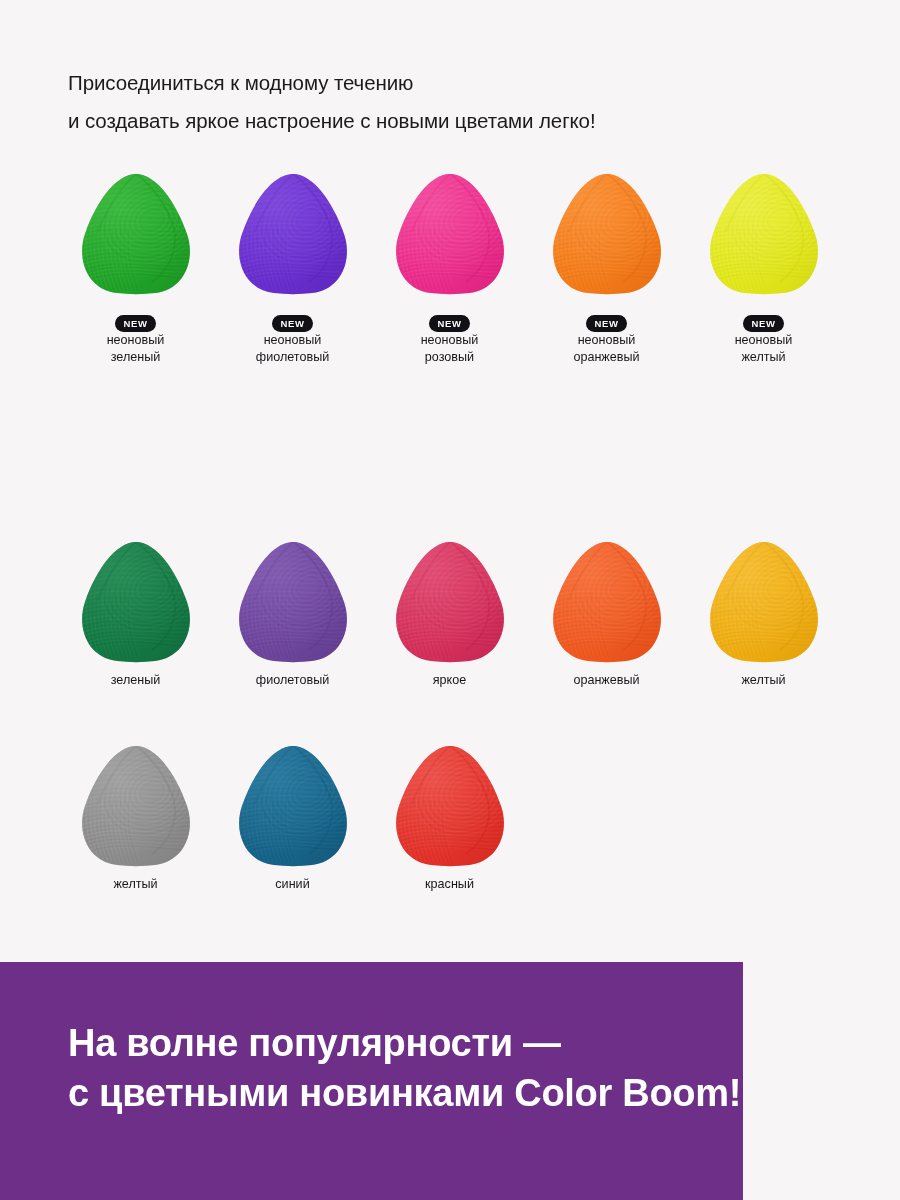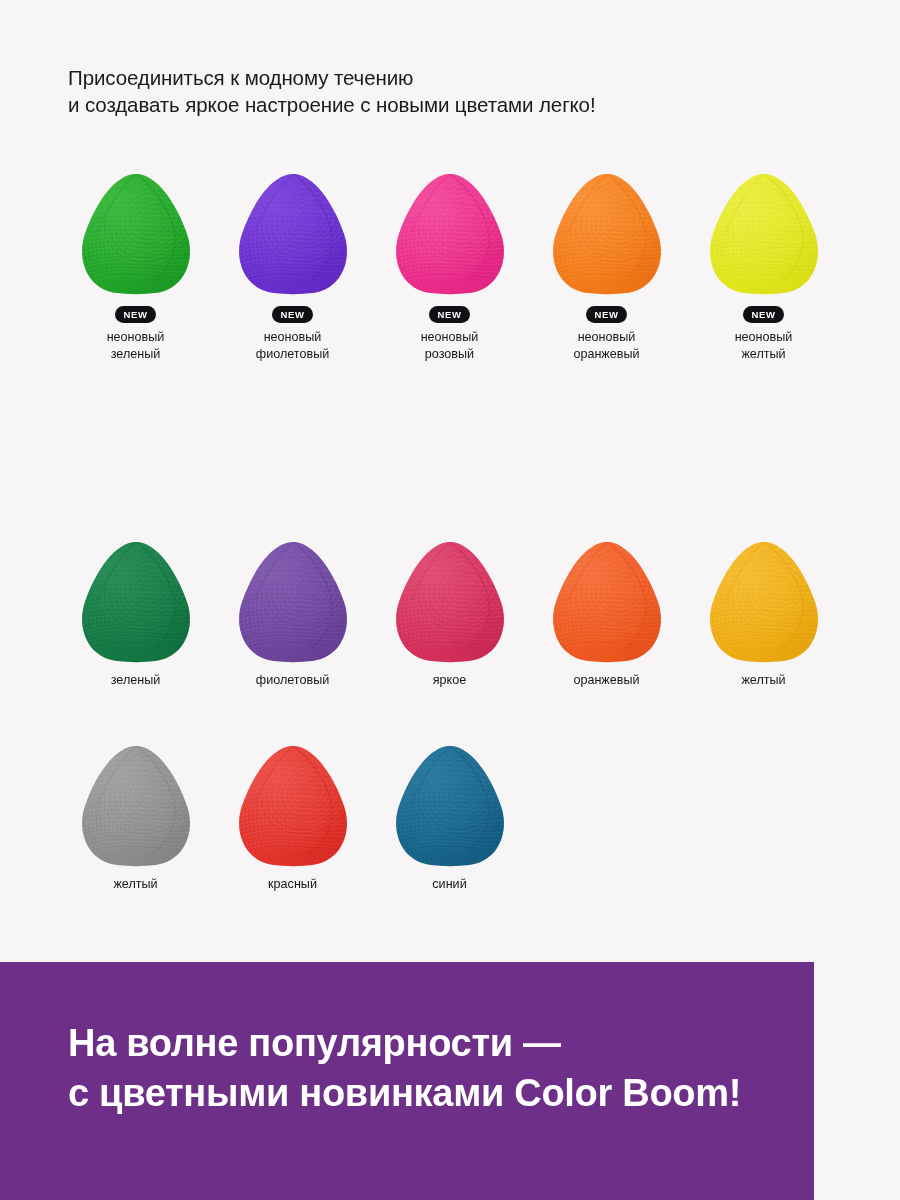--- a/index.html
+++ b/index.html
@@ -11,21 +11,21 @@
     position:relative;
   }
   .page{position:relative;width:900px;height:1200px;background:#f7f5f6;}
 
   
   .heading{
     position:absolute;
     left:68px;
     color:#1b1b1b;
     font-size:20.5px;
-    line-height:27px;
+    line-height:38px;
     font-weight:400;
     letter-spacing:-0.1px;
     white-space:pre-line;
   }
   #heading-1{top:64px;}
   #heading-2{top:434px;}
 
   
   .row{position:absolute;left:0;width:900px;display:flex;}
   .cell{
@@ -40,46 +40,45 @@
 
   
   .swatch{
     position:relative;
     width:128px;height:128px;
     display:block;
   }
   .swatch svg{display:block;width:128px;height:128px;}
 
   .badge{
-    margin-top:10px;
+    margin-top:19px;
     background:#111014;
     color:#ffffff;
     font-size:9.5px;
     font-weight:700;
     letter-spacing:0.6px;
     border-radius:9px;
     padding:3px 9px 3px 9px;
     line-height:11px;
   }
   .label{
-    margin-top:6px;
     text-align:center;
     color:#17171a;
     font-size:12.6px;
     line-height:17px;
     font-weight:400;
     white-space:pre-line;
   }
   .cell.small-gap .label{margin-top:8px;}
 
   
   .banner{
     position:absolute;
     left:0;top:962px;
-    width:814px;height:238px;
+    width:743px;height:238px;
     background:#6d2f87;
     overflow:hidden;
   }
   .banner-text{
     position:absolute;
     left:68px;top:56px;
     color:#ffffff;
     font-size:38px;
     line-height:50px;
     font-weight:700;
@@ -1440,20 +1439,141 @@
     <path d="M66 4 C 50 18, 34 40, 26 64" fill="none" stroke="#6d6d6d" stroke-width="1.4" opacity="0.18"></path>
   </g>
 </svg>
         </div>
         <div class="label">желтый</div>
       </div>
       <div class="cell small-gap">
         <div class="swatch">
 <svg viewBox="0 0 128 128" xmlns="http://www.w3.org/2000/svg">
   <defs>
+    <clipPath id="clip_hs11">
+      <path d="M64 6
+               C 44 6, 24 34, 13 66
+               C 4 92, 16 122, 45 125
+               C 58 126.5, 70 126.5, 83 125
+               C 112 122, 124 92, 115 66
+               C 104 34, 84 6, 64 6 Z"></path>
+    </clipPath>
+    <linearGradient id="grad_hs11" x1="0" y1="0" x2="1" y2="1">
+      <stop offset="0%" stop-color="#4190b5" stop-opacity="0.55"></stop>
+      <stop offset="42%" stop-color="#18658b" stop-opacity="0"></stop>
+      <stop offset="100%" stop-color="#0c4765" stop-opacity="0.5"></stop>
+    </linearGradient>
+    <radialGradient id="glow_hs11" cx="38%" cy="30%" r="62%">
+      <stop offset="0%" stop-color="#4190b5" stop-opacity="0.5"></stop>
+      <stop offset="100%" stop-color="#4190b5" stop-opacity="0"></stop>
+    </radialGradient>
+  </defs>
+  <g clip-path="url(#clip_hs11)">
+    <rect x="0" y="0" width="128" height="128" fill="#18658b"></rect>
+    <path d="M8 26.0 C 40 6.0, 90 20.0, 121 20.0" fill="none" stroke="#0c4765" stroke-width="1.1" opacity="0.10"></path>
+              <path d="M8 28.0 C 40 8.6, 90 22.6, 121 22.0" fill="none" stroke="#4190b5" stroke-width="1.1" opacity="0.15"></path>
+              <path d="M8 30.1 C 40 11.2, 90 25.2, 121 24.1" fill="none" stroke="#0c4765" stroke-width="1.1" opacity="0.20"></path>
+              <path d="M8 32.1 C 40 13.8, 90 27.8, 121 26.1" fill="none" stroke="#4190b5" stroke-width="1.1" opacity="0.10"></path>
+              <path d="M8 34.2 C 40 16.4, 90 30.4, 121 28.2" fill="none" stroke="#0c4765" stroke-width="1.1" opacity="0.15"></path>
+              <path d="M8 36.2 C 40 18.9, 90 32.9, 121 30.2" fill="none" stroke="#4190b5" stroke-width="1.1" opacity="0.20"></path>
+              <path d="M8 38.3 C 40 21.5, 90 35.5, 121 32.3" fill="none" stroke="#0c4765" stroke-width="1.1" opacity="0.10"></path>
+              <path d="M8 40.3 C 40 24.0, 90 38.0, 121 34.3" fill="none" stroke="#4190b5" stroke-width="1.1" opacity="0.15"></path>
+              <path d="M8 42.4 C 40 26.5, 90 40.5, 121 36.4" fill="none" stroke="#0c4765" stroke-width="1.1" opacity="0.20"></path>
+              <path d="M8 44.4 C 40 29.0, 90 43.0, 121 38.4" fill="none" stroke="#4190b5" stroke-width="1.1" opacity="0.10"></path>
+              <path d="M8 46.4 C 40 31.5, 90 45.5, 121 40.4" fill="none" stroke="#0c4765" stroke-width="1.1" opacity="0.15"></path>
+              <path d="M8 48.5 C 40 34.0, 90 48.0, 121 42.5" fill="none" stroke="#4190b5" stroke-width="1.1" opacity="0.20"></path>
+              <path d="M8 50.5 C 40 36.4, 90 50.4, 121 44.5" fill="none" stroke="#0c4765" stroke-width="1.1" opacity="0.10"></path>
+              <path d="M8 52.6 C 40 38.8, 90 52.8, 121 46.6" fill="none" stroke="#4190b5" stroke-width="1.1" opacity="0.15"></path>
+              <path d="M8 54.6 C 40 41.2, 90 55.2, 121 48.6" fill="none" stroke="#0c4765" stroke-width="1.1" opacity="0.20"></path>
+              <path d="M8 56.7 C 40 43.5, 90 57.5, 121 50.7" fill="none" stroke="#4190b5" stroke-width="1.1" opacity="0.10"></path>
+              <path d="M8 58.7 C 40 45.8, 90 59.8, 121 52.7" fill="none" stroke="#0c4765" stroke-width="1.1" opacity="0.15"></path>
+              <path d="M8 60.8 C 40 48.1, 90 62.1, 121 54.8" fill="none" stroke="#4190b5" stroke-width="1.1" opacity="0.20"></path>
+              <path d="M8 62.8 C 40 50.4, 90 64.4, 121 56.8" fill="none" stroke="#0c4765" stroke-width="1.1" opacity="0.10"></path>
+              <path d="M8 64.8 C 40 52.6, 90 66.6, 121 58.8" fill="none" stroke="#4190b5" stroke-width="1.1" opacity="0.15"></path>
+              <path d="M8 66.9 C 40 54.7, 90 68.7, 121 60.9" fill="none" stroke="#0c4765" stroke-width="1.1" opacity="0.20"></path>
+              <path d="M8 68.9 C 40 56.9, 90 70.9, 121 62.9" fill="none" stroke="#4190b5" stroke-width="1.1" opacity="0.10"></path>
+              <path d="M8 71.0 C 40 59.0, 90 73.0, 121 65.0" fill="none" stroke="#0c4765" stroke-width="1.1" opacity="0.15"></path>
+              <path d="M8 73.0 C 40 61.0, 90 75.0, 121 67.0" fill="none" stroke="#4190b5" stroke-width="1.1" opacity="0.20"></path>
+              <path d="M8 75.1 C 40 63.0, 90 77.0, 121 69.1" fill="none" stroke="#0c4765" stroke-width="1.1" opacity="0.10"></path>
+              <path d="M8 77.1 C 40 65.0, 90 79.0, 121 71.1" fill="none" stroke="#4190b5" stroke-width="1.1" opacity="0.15"></path>
+              <path d="M8 79.2 C 40 67.0, 90 81.0, 121 73.2" fill="none" stroke="#0c4765" stroke-width="1.1" opacity="0.20"></path>
+              <path d="M8 81.2 C 40 68.9, 90 82.9, 121 75.2" fill="none" stroke="#4190b5" stroke-width="1.1" opacity="0.10"></path>
+              <path d="M8 83.2 C 40 70.7, 90 84.7, 121 77.2" fill="none" stroke="#0c4765" stroke-width="1.1" opacity="0.15"></path>
+              <path d="M8 85.3 C 40 72.6, 90 86.6, 121 79.3" fill="none" stroke="#4190b5" stroke-width="1.1" opacity="0.20"></path>
+              <path d="M8 87.3 C 40 74.4, 90 88.4, 121 81.3" fill="none" stroke="#0c4765" stroke-width="1.1" opacity="0.10"></path>
+              <path d="M8 89.4 C 40 76.1, 90 90.1, 121 83.4" fill="none" stroke="#4190b5" stroke-width="1.1" opacity="0.15"></path>
+              <path d="M8 91.4 C 40 77.9, 90 91.9, 121 85.4" fill="none" stroke="#0c4765" stroke-width="1.1" opacity="0.20"></path>
+              <path d="M8 93.5 C 40 79.6, 90 93.6, 121 87.5" fill="none" stroke="#4190b5" stroke-width="1.1" opacity="0.10"></path>
+              <path d="M8 95.5 C 40 81.2, 90 95.2, 121 89.5" fill="none" stroke="#0c4765" stroke-width="1.1" opacity="0.15"></path>
+              <path d="M8 97.6 C 40 82.9, 90 96.9, 121 91.6" fill="none" stroke="#4190b5" stroke-width="1.1" opacity="0.20"></path>
+              <path d="M8 99.6 C 40 84.5, 90 98.5, 121 93.6" fill="none" stroke="#0c4765" stroke-width="1.1" opacity="0.10"></path>
+              <path d="M8 101.6 C 40 86.1, 90 100.1, 121 95.6" fill="none" stroke="#4190b5" stroke-width="1.1" opacity="0.15"></path>
+              <path d="M8 103.7 C 40 87.7, 90 101.7, 121 97.7" fill="none" stroke="#0c4765" stroke-width="1.1" opacity="0.20"></path>
+              <path d="M8 105.7 C 40 89.2, 90 103.2, 121 99.7" fill="none" stroke="#4190b5" stroke-width="1.1" opacity="0.10"></path>
+              <path d="M8 107.8 C 40 90.8, 90 104.8, 121 101.8" fill="none" stroke="#0c4765" stroke-width="1.1" opacity="0.15"></path>
+              <path d="M8 109.8 C 40 92.3, 90 106.3, 121 103.8" fill="none" stroke="#4190b5" stroke-width="1.1" opacity="0.20"></path>
+              <path d="M8 111.9 C 40 93.8, 90 107.8, 121 105.9" fill="none" stroke="#0c4765" stroke-width="1.1" opacity="0.10"></path>
+              <path d="M8 113.9 C 40 95.3, 90 109.3, 121 107.9" fill="none" stroke="#4190b5" stroke-width="1.1" opacity="0.15"></path>
+              <path d="M8 116.0 C 40 96.8, 90 110.8, 121 110.0" fill="none" stroke="#0c4765" stroke-width="1.1" opacity="0.20"></path>
+              <path d="M8 118.0 C 40 98.3, 90 112.3, 121 112.0" fill="none" stroke="#4190b5" stroke-width="1.1" opacity="0.10"></path>
+    <path d="M9.0 58 C 6.0 84, 11.0 104, 18.0 122" fill="none" stroke="#0c4765" stroke-width="1.0" opacity="0.13"></path>
+              <path d="M11.0 58 C 8.0 84, 13.0 104, 20.0 122" fill="none" stroke="#4190b5" stroke-width="1.0" opacity="0.13"></path>
+              <path d="M13.0 58 C 10.0 84, 15.0 104, 22.0 122" fill="none" stroke="#0c4765" stroke-width="1.0" opacity="0.13"></path>
+              <path d="M15.0 58 C 12.0 84, 17.0 104, 24.0 122" fill="none" stroke="#4190b5" stroke-width="1.0" opacity="0.13"></path>
+              <path d="M17.0 58 C 14.0 84, 19.0 104, 26.0 122" fill="none" stroke="#0c4765" stroke-width="1.0" opacity="0.13"></path>
+              <path d="M19.0 58 C 16.0 84, 21.0 104, 28.0 122" fill="none" stroke="#4190b5" stroke-width="1.0" opacity="0.13"></path>
+              <path d="M21.0 58 C 18.0 84, 23.0 104, 30.0 122" fill="none" stroke="#0c4765" stroke-width="1.0" opacity="0.13"></path>
+              <path d="M23.0 58 C 20.0 84, 25.0 104, 32.0 122" fill="none" stroke="#4190b5" stroke-width="1.0" opacity="0.13"></path>
+              <path d="M25.0 58 C 22.0 84, 27.0 104, 34.0 122" fill="none" stroke="#0c4765" stroke-width="1.0" opacity="0.13"></path>
+              <path d="M27.0 58 C 24.0 84, 29.0 104, 36.0 122" fill="none" stroke="#4190b5" stroke-width="1.0" opacity="0.13"></path>
+              <path d="M29.0 58 C 26.0 84, 31.0 104, 38.0 122" fill="none" stroke="#0c4765" stroke-width="1.0" opacity="0.13"></path>
+              <path d="M31.0 58 C 28.0 84, 33.0 104, 40.0 122" fill="none" stroke="#4190b5" stroke-width="1.0" opacity="0.13"></path>
+              <path d="M33.0 58 C 30.0 84, 35.0 104, 42.0 122" fill="none" stroke="#0c4765" stroke-width="1.0" opacity="0.13"></path>
+              <path d="M35.0 58 C 32.0 84, 37.0 104, 44.0 122" fill="none" stroke="#4190b5" stroke-width="1.0" opacity="0.13"></path>
+              <path d="M37.0 58 C 34.0 84, 39.0 104, 46.0 122" fill="none" stroke="#0c4765" stroke-width="1.0" opacity="0.13"></path>
+              <path d="M39.0 58 C 36.0 84, 41.0 104, 48.0 122" fill="none" stroke="#4190b5" stroke-width="1.0" opacity="0.13"></path>
+              <path d="M41.0 58 C 38.0 84, 43.0 104, 50.0 122" fill="none" stroke="#0c4765" stroke-width="1.0" opacity="0.13"></path>
+              <path d="M43.0 58 C 40.0 84, 45.0 104, 52.0 122" fill="none" stroke="#4190b5" stroke-width="1.0" opacity="0.13"></path>
+              <path d="M45.0 58 C 42.0 84, 47.0 104, 54.0 122" fill="none" stroke="#0c4765" stroke-width="1.0" opacity="0.13"></path>
+              <path d="M47.0 58 C 44.0 84, 49.0 104, 56.0 122" fill="none" stroke="#4190b5" stroke-width="1.0" opacity="0.13"></path>
+              <path d="M49.0 58 C 46.0 84, 51.0 104, 58.0 122" fill="none" stroke="#0c4765" stroke-width="1.0" opacity="0.13"></path>
+              <path d="M51.0 58 C 48.0 84, 53.0 104, 60.0 122" fill="none" stroke="#4190b5" stroke-width="1.0" opacity="0.13"></path>
+              <path d="M53.0 58 C 50.0 84, 55.0 104, 62.0 122" fill="none" stroke="#0c4765" stroke-width="1.0" opacity="0.13"></path>
+              <path d="M55.0 58 C 52.0 84, 57.0 104, 64.0 122" fill="none" stroke="#4190b5" stroke-width="1.0" opacity="0.13"></path>
+              <path d="M57.0 58 C 54.0 84, 59.0 104, 66.0 122" fill="none" stroke="#0c4765" stroke-width="1.0" opacity="0.13"></path>
+              <path d="M59.0 58 C 56.0 84, 61.0 104, 68.0 122" fill="none" stroke="#4190b5" stroke-width="1.0" opacity="0.13"></path>
+    <ellipse cx="80" cy="52" rx="12.5" ry="10.0" transform="rotate(-28 80 52)" fill="none" stroke="#0c4765" stroke-width="1.1" opacity="0.16"></ellipse>
+              <ellipse cx="80" cy="52" rx="15.1" ry="12.1" transform="rotate(-28 80 52)" fill="none" stroke="#4190b5" stroke-width="1.1" opacity="0.16"></ellipse>
+              <ellipse cx="80" cy="52" rx="17.8" ry="14.2" transform="rotate(-28 80 52)" fill="none" stroke="#0c4765" stroke-width="1.1" opacity="0.16"></ellipse>
+              <ellipse cx="80" cy="52" rx="20.4" ry="16.3" transform="rotate(-28 80 52)" fill="none" stroke="#4190b5" stroke-width="1.1" opacity="0.16"></ellipse>
+              <ellipse cx="80" cy="52" rx="23.0" ry="18.4" transform="rotate(-28 80 52)" fill="none" stroke="#0c4765" stroke-width="1.1" opacity="0.16"></ellipse>
+              <ellipse cx="80" cy="52" rx="25.6" ry="20.5" transform="rotate(-28 80 52)" fill="none" stroke="#4190b5" stroke-width="1.1" opacity="0.16"></ellipse>
+              <ellipse cx="80" cy="52" rx="28.3" ry="22.6" transform="rotate(-28 80 52)" fill="none" stroke="#0c4765" stroke-width="1.1" opacity="0.16"></ellipse>
+              <ellipse cx="80" cy="52" rx="30.9" ry="24.7" transform="rotate(-28 80 52)" fill="none" stroke="#4190b5" stroke-width="1.1" opacity="0.16"></ellipse>
+              <ellipse cx="80" cy="52" rx="33.5" ry="26.8" transform="rotate(-28 80 52)" fill="none" stroke="#0c4765" stroke-width="1.1" opacity="0.16"></ellipse>
+              <ellipse cx="80" cy="52" rx="36.1" ry="28.9" transform="rotate(-28 80 52)" fill="none" stroke="#4190b5" stroke-width="1.1" opacity="0.16"></ellipse>
+              <ellipse cx="80" cy="52" rx="38.8" ry="31.0" transform="rotate(-28 80 52)" fill="none" stroke="#0c4765" stroke-width="1.1" opacity="0.16"></ellipse>
+              <ellipse cx="80" cy="52" rx="41.4" ry="33.1" transform="rotate(-28 80 52)" fill="none" stroke="#4190b5" stroke-width="1.1" opacity="0.16"></ellipse>
+              <ellipse cx="80" cy="52" rx="44.0" ry="35.2" transform="rotate(-28 80 52)" fill="none" stroke="#0c4765" stroke-width="1.1" opacity="0.16"></ellipse>
+              <ellipse cx="80" cy="52" rx="46.6" ry="37.3" transform="rotate(-28 80 52)" fill="none" stroke="#4190b5" stroke-width="1.1" opacity="0.16"></ellipse>
+              <ellipse cx="80" cy="52" rx="49.3" ry="39.4" transform="rotate(-28 80 52)" fill="none" stroke="#0c4765" stroke-width="1.1" opacity="0.16"></ellipse>
+              <ellipse cx="80" cy="52" rx="51.9" ry="41.5" transform="rotate(-28 80 52)" fill="none" stroke="#4190b5" stroke-width="1.1" opacity="0.16"></ellipse>
+    <rect x="0" y="0" width="128" height="128" fill="url(#grad_hs11)"></rect>
+    <rect x="0" y="0" width="128" height="128" fill="url(#glow_hs11)"></rect>
+    <path d="M62 4 C 78 16, 92 34, 100 54 C 108 76, 100 100, 80 114" fill="none" stroke="#0c4765" stroke-width="1.6" opacity="0.22"></path>
+    <path d="M66 4 C 50 18, 34 40, 26 64" fill="none" stroke="#0c4765" stroke-width="1.4" opacity="0.18"></path>
+  </g>
+</svg>
+        </div>
+        <div class="label">синий</div>
+      </div>
+      <div class="cell small-gap">
+        <div class="swatch">
+<svg viewBox="0 0 128 128" xmlns="http://www.w3.org/2000/svg">
+  <defs>
     <clipPath id="clip_hs12">
       <path d="M64 6
                C 44 6, 24 34, 13 66
                C 4 92, 16 122, 45 125
                C 58 126.5, 70 126.5, 83 125
                C 112 122, 124 92, 115 66
                C 104 34, 84 6, 64 6 Z"></path>
     </clipPath>
     <linearGradient id="grad_hs12" x1="0" y1="0" x2="1" y2="1">
       <stop offset="0%" stop-color="#f4706a" stop-opacity="0.55"></stop>
@@ -1557,141 +1677,20 @@
               <ellipse cx="80" cy="52" rx="51.9" ry="41.5" transform="rotate(-28 80 52)" fill="none" stroke="#f4706a" stroke-width="1.1" opacity="0.16"></ellipse>
     <rect x="0" y="0" width="128" height="128" fill="url(#grad_hs12)"></rect>
     <rect x="0" y="0" width="128" height="128" fill="url(#glow_hs12)"></rect>
     <path d="M62 4 C 78 16, 92 34, 100 54 C 108 76, 100 100, 80 114" fill="none" stroke="#bb170f" stroke-width="1.6" opacity="0.22"></path>
     <path d="M66 4 C 50 18, 34 40, 26 64" fill="none" stroke="#bb170f" stroke-width="1.4" opacity="0.18"></path>
   </g>
 </svg>
         </div>
         <div class="label">красный</div>
       </div>
-      <div class="cell small-gap">
-        <div class="swatch">
-<svg viewBox="0 0 128 128" xmlns="http://www.w3.org/2000/svg">
-  <defs>
-    <clipPath id="clip_hs11">
-      <path d="M64 6
-               C 44 6, 24 34, 13 66
-               C 4 92, 16 122, 45 125
-               C 58 126.5, 70 126.5, 83 125
-               C 112 122, 124 92, 115 66
-               C 104 34, 84 6, 64 6 Z"></path>
-    </clipPath>
-    <linearGradient id="grad_hs11" x1="0" y1="0" x2="1" y2="1">
-      <stop offset="0%" stop-color="#4190b5" stop-opacity="0.55"></stop>
-      <stop offset="42%" stop-color="#18658b" stop-opacity="0"></stop>
-      <stop offset="100%" stop-color="#0c4765" stop-opacity="0.5"></stop>
-    </linearGradient>
-    <radialGradient id="glow_hs11" cx="38%" cy="30%" r="62%">
-      <stop offset="0%" stop-color="#4190b5" stop-opacity="0.5"></stop>
-      <stop offset="100%" stop-color="#4190b5" stop-opacity="0"></stop>
-    </radialGradient>
-  </defs>
-  <g clip-path="url(#clip_hs11)">
-    <rect x="0" y="0" width="128" height="128" fill="#18658b"></rect>
-    <path d="M8 26.0 C 40 6.0, 90 20.0, 121 20.0" fill="none" stroke="#0c4765" stroke-width="1.1" opacity="0.10"></path>
-              <path d="M8 28.0 C 40 8.6, 90 22.6, 121 22.0" fill="none" stroke="#4190b5" stroke-width="1.1" opacity="0.15"></path>
-              <path d="M8 30.1 C 40 11.2, 90 25.2, 121 24.1" fill="none" stroke="#0c4765" stroke-width="1.1" opacity="0.20"></path>
-              <path d="M8 32.1 C 40 13.8, 90 27.8, 121 26.1" fill="none" stroke="#4190b5" stroke-width="1.1" opacity="0.10"></path>
-              <path d="M8 34.2 C 40 16.4, 90 30.4, 121 28.2" fill="none" stroke="#0c4765" stroke-width="1.1" opacity="0.15"></path>
-              <path d="M8 36.2 C 40 18.9, 90 32.9, 121 30.2" fill="none" stroke="#4190b5" stroke-width="1.1" opacity="0.20"></path>
-              <path d="M8 38.3 C 40 21.5, 90 35.5, 121 32.3" fill="none" stroke="#0c4765" stroke-width="1.1" opacity="0.10"></path>
-              <path d="M8 40.3 C 40 24.0, 90 38.0, 121 34.3" fill="none" stroke="#4190b5" stroke-width="1.1" opacity="0.15"></path>
-              <path d="M8 42.4 C 40 26.5, 90 40.5, 121 36.4" fill="none" stroke="#0c4765" stroke-width="1.1" opacity="0.20"></path>
-              <path d="M8 44.4 C 40 29.0, 90 43.0, 121 38.4" fill="none" stroke="#4190b5" stroke-width="1.1" opacity="0.10"></path>
-              <path d="M8 46.4 C 40 31.5, 90 45.5, 121 40.4" fill="none" stroke="#0c4765" stroke-width="1.1" opacity="0.15"></path>
-              <path d="M8 48.5 C 40 34.0, 90 48.0, 121 42.5" fill="none" stroke="#4190b5" stroke-width="1.1" opacity="0.20"></path>
-              <path d="M8 50.5 C 40 36.4, 90 50.4, 121 44.5" fill="none" stroke="#0c4765" stroke-width="1.1" opacity="0.10"></path>
-              <path d="M8 52.6 C 40 38.8, 90 52.8, 121 46.6" fill="none" stroke="#4190b5" stroke-width="1.1" opacity="0.15"></path>
-              <path d="M8 54.6 C 40 41.2, 90 55.2, 121 48.6" fill="none" stroke="#0c4765" stroke-width="1.1" opacity="0.20"></path>
-              <path d="M8 56.7 C 40 43.5, 90 57.5, 121 50.7" fill="none" stroke="#4190b5" stroke-width="1.1" opacity="0.10"></path>
-              <path d="M8 58.7 C 40 45.8, 90 59.8, 121 52.7" fill="none" stroke="#0c4765" stroke-width="1.1" opacity="0.15"></path>
-              <path d="M8 60.8 C 40 48.1, 90 62.1, 121 54.8" fill="none" stroke="#4190b5" stroke-width="1.1" opacity="0.20"></path>
-              <path d="M8 62.8 C 40 50.4, 90 64.4, 121 56.8" fill="none" stroke="#0c4765" stroke-width="1.1" opacity="0.10"></path>
-              <path d="M8 64.8 C 40 52.6, 90 66.6, 121 58.8" fill="none" stroke="#4190b5" stroke-width="1.1" opacity="0.15"></path>
-              <path d="M8 66.9 C 40 54.7, 90 68.7, 121 60.9" fill="none" stroke="#0c4765" stroke-width="1.1" opacity="0.20"></path>
-              <path d="M8 68.9 C 40 56.9, 90 70.9, 121 62.9" fill="none" stroke="#4190b5" stroke-width="1.1" opacity="0.10"></path>
-              <path d="M8 71.0 C 40 59.0, 90 73.0, 121 65.0" fill="none" stroke="#0c4765" stroke-width="1.1" opacity="0.15"></path>
-              <path d="M8 73.0 C 40 61.0, 90 75.0, 121 67.0" fill="none" stroke="#4190b5" stroke-width="1.1" opacity="0.20"></path>
-              <path d="M8 75.1 C 40 63.0, 90 77.0, 121 69.1" fill="none" stroke="#0c4765" stroke-width="1.1" opacity="0.10"></path>
-              <path d="M8 77.1 C 40 65.0, 90 79.0, 121 71.1" fill="none" stroke="#4190b5" stroke-width="1.1" opacity="0.15"></path>
-              <path d="M8 79.2 C 40 67.0, 90 81.0, 121 73.2" fill="none" stroke="#0c4765" stroke-width="1.1" opacity="0.20"></path>
-              <path d="M8 81.2 C 40 68.9, 90 82.9, 121 75.2" fill="none" stroke="#4190b5" stroke-width="1.1" opacity="0.10"></path>
-              <path d="M8 83.2 C 40 70.7, 90 84.7, 121 77.2" fill="none" stroke="#0c4765" stroke-width="1.1" opacity="0.15"></path>
-              <path d="M8 85.3 C 40 72.6, 90 86.6, 121 79.3" fill="none" stroke="#4190b5" stroke-width="1.1" opacity="0.20"></path>
-              <path d="M8 87.3 C 40 74.4, 90 88.4, 121 81.3" fill="none" stroke="#0c4765" stroke-width="1.1" opacity="0.10"></path>
-              <path d="M8 89.4 C 40 76.1, 90 90.1, 121 83.4" fill="none" stroke="#4190b5" stroke-width="1.1" opacity="0.15"></path>
-              <path d="M8 91.4 C 40 77.9, 90 91.9, 121 85.4" fill="none" stroke="#0c4765" stroke-width="1.1" opacity="0.20"></path>
-              <path d="M8 93.5 C 40 79.6, 90 93.6, 121 87.5" fill="none" stroke="#4190b5" stroke-width="1.1" opacity="0.10"></path>
-              <path d="M8 95.5 C 40 81.2, 90 95.2, 121 89.5" fill="none" stroke="#0c4765" stroke-width="1.1" opacity="0.15"></path>
-              <path d="M8 97.6 C 40 82.9, 90 96.9, 121 91.6" fill="none" stroke="#4190b5" stroke-width="1.1" opacity="0.20"></path>
-              <path d="M8 99.6 C 40 84.5, 90 98.5, 121 93.6" fill="none" stroke="#0c4765" stroke-width="1.1" opacity="0.10"></path>
-              <path d="M8 101.6 C 40 86.1, 90 100.1, 121 95.6" fill="none" stroke="#4190b5" stroke-width="1.1" opacity="0.15"></path>
-              <path d="M8 103.7 C 40 87.7, 90 101.7, 121 97.7" fill="none" stroke="#0c4765" stroke-width="1.1" opacity="0.20"></path>
-              <path d="M8 105.7 C 40 89.2, 90 103.2, 121 99.7" fill="none" stroke="#4190b5" stroke-width="1.1" opacity="0.10"></path>
-              <path d="M8 107.8 C 40 90.8, 90 104.8, 121 101.8" fill="none" stroke="#0c4765" stroke-width="1.1" opacity="0.15"></path>
-              <path d="M8 109.8 C 40 92.3, 90 106.3, 121 103.8" fill="none" stroke="#4190b5" stroke-width="1.1" opacity="0.20"></path>
-              <path d="M8 111.9 C 40 93.8, 90 107.8, 121 105.9" fill="none" stroke="#0c4765" stroke-width="1.1" opacity="0.10"></path>
-              <path d="M8 113.9 C 40 95.3, 90 109.3, 121 107.9" fill="none" stroke="#4190b5" stroke-width="1.1" opacity="0.15"></path>
-              <path d="M8 116.0 C 40 96.8, 90 110.8, 121 110.0" fill="none" stroke="#0c4765" stroke-width="1.1" opacity="0.20"></path>
-              <path d="M8 118.0 C 40 98.3, 90 112.3, 121 112.0" fill="none" stroke="#4190b5" stroke-width="1.1" opacity="0.10"></path>
-    <path d="M9.0 58 C 6.0 84, 11.0 104, 18.0 122" fill="none" stroke="#0c4765" stroke-width="1.0" opacity="0.13"></path>
-              <path d="M11.0 58 C 8.0 84, 13.0 104, 20.0 122" fill="none" stroke="#4190b5" stroke-width="1.0" opacity="0.13"></path>
-              <path d="M13.0 58 C 10.0 84, 15.0 104, 22.0 122" fill="none" stroke="#0c4765" stroke-width="1.0" opacity="0.13"></path>
-              <path d="M15.0 58 C 12.0 84, 17.0 104, 24.0 122" fill="none" stroke="#4190b5" stroke-width="1.0" opacity="0.13"></path>
-              <path d="M17.0 58 C 14.0 84, 19.0 104, 26.0 122" fill="none" stroke="#0c4765" stroke-width="1.0" opacity="0.13"></path>
-              <path d="M19.0 58 C 16.0 84, 21.0 104, 28.0 122" fill="none" stroke="#4190b5" stroke-width="1.0" opacity="0.13"></path>
-              <path d="M21.0 58 C 18.0 84, 23.0 104, 30.0 122" fill="none" stroke="#0c4765" stroke-width="1.0" opacity="0.13"></path>
-              <path d="M23.0 58 C 20.0 84, 25.0 104, 32.0 122" fill="none" stroke="#4190b5" stroke-width="1.0" opacity="0.13"></path>
-              <path d="M25.0 58 C 22.0 84, 27.0 104, 34.0 122" fill="none" stroke="#0c4765" stroke-width="1.0" opacity="0.13"></path>
-              <path d="M27.0 58 C 24.0 84, 29.0 104, 36.0 122" fill="none" stroke="#4190b5" stroke-width="1.0" opacity="0.13"></path>
-              <path d="M29.0 58 C 26.0 84, 31.0 104, 38.0 122" fill="none" stroke="#0c4765" stroke-width="1.0" opacity="0.13"></path>
-              <path d="M31.0 58 C 28.0 84, 33.0 104, 40.0 122" fill="none" stroke="#4190b5" stroke-width="1.0" opacity="0.13"></path>
-              <path d="M33.0 58 C 30.0 84, 35.0 104, 42.0 122" fill="none" stroke="#0c4765" stroke-width="1.0" opacity="0.13"></path>
-              <path d="M35.0 58 C 32.0 84, 37.0 104, 44.0 122" fill="none" stroke="#4190b5" stroke-width="1.0" opacity="0.13"></path>
-              <path d="M37.0 58 C 34.0 84, 39.0 104, 46.0 122" fill="none" stroke="#0c4765" stroke-width="1.0" opacity="0.13"></path>
-              <path d="M39.0 58 C 36.0 84, 41.0 104, 48.0 122" fill="none" stroke="#4190b5" stroke-width="1.0" opacity="0.13"></path>
-              <path d="M41.0 58 C 38.0 84, 43.0 104, 50.0 122" fill="none" stroke="#0c4765" stroke-width="1.0" opacity="0.13"></path>
-              <path d="M43.0 58 C 40.0 84, 45.0 104, 52.0 122" fill="none" stroke="#4190b5" stroke-width="1.0" opacity="0.13"></path>
-              <path d="M45.0 58 C 42.0 84, 47.0 104, 54.0 122" fill="none" stroke="#0c4765" stroke-width="1.0" opacity="0.13"></path>
-              <path d="M47.0 58 C 44.0 84, 49.0 104, 56.0 122" fill="none" stroke="#4190b5" stroke-width="1.0" opacity="0.13"></path>
-              <path d="M49.0 58 C 46.0 84, 51.0 104, 58.0 122" fill="none" stroke="#0c4765" stroke-width="1.0" opacity="0.13"></path>
-              <path d="M51.0 58 C 48.0 84, 53.0 104, 60.0 122" fill="none" stroke="#4190b5" stroke-width="1.0" opacity="0.13"></path>
-              <path d="M53.0 58 C 50.0 84, 55.0 104, 62.0 122" fill="none" stroke="#0c4765" stroke-width="1.0" opacity="0.13"></path>
-              <path d="M55.0 58 C 52.0 84, 57.0 104, 64.0 122" fill="none" stroke="#4190b5" stroke-width="1.0" opacity="0.13"></path>
-              <path d="M57.0 58 C 54.0 84, 59.0 104, 66.0 122" fill="none" stroke="#0c4765" stroke-width="1.0" opacity="0.13"></path>
-              <path d="M59.0 58 C 56.0 84, 61.0 104, 68.0 122" fill="none" stroke="#4190b5" stroke-width="1.0" opacity="0.13"></path>
-    <ellipse cx="80" cy="52" rx="12.5" ry="10.0" transform="rotate(-28 80 52)" fill="none" stroke="#0c4765" stroke-width="1.1" opacity="0.16"></ellipse>
-              <ellipse cx="80" cy="52" rx="15.1" ry="12.1" transform="rotate(-28 80 52)" fill="none" stroke="#4190b5" stroke-width="1.1" opacity="0.16"></ellipse>
-              <ellipse cx="80" cy="52" rx="17.8" ry="14.2" transform="rotate(-28 80 52)" fill="none" stroke="#0c4765" stroke-width="1.1" opacity="0.16"></ellipse>
-              <ellipse cx="80" cy="52" rx="20.4" ry="16.3" transform="rotate(-28 80 52)" fill="none" stroke="#4190b5" stroke-width="1.1" opacity="0.16"></ellipse>
-              <ellipse cx="80" cy="52" rx="23.0" ry="18.4" transform="rotate(-28 80 52)" fill="none" stroke="#0c4765" stroke-width="1.1" opacity="0.16"></ellipse>
-              <ellipse cx="80" cy="52" rx="25.6" ry="20.5" transform="rotate(-28 80 52)" fill="none" stroke="#4190b5" stroke-width="1.1" opacity="0.16"></ellipse>
-              <ellipse cx="80" cy="52" rx="28.3" ry="22.6" transform="rotate(-28 80 52)" fill="none" stroke="#0c4765" stroke-width="1.1" opacity="0.16"></ellipse>
-              <ellipse cx="80" cy="52" rx="30.9" ry="24.7" transform="rotate(-28 80 52)" fill="none" stroke="#4190b5" stroke-width="1.1" opacity="0.16"></ellipse>
-              <ellipse cx="80" cy="52" rx="33.5" ry="26.8" transform="rotate(-28 80 52)" fill="none" stroke="#0c4765" stroke-width="1.1" opacity="0.16"></ellipse>
-              <ellipse cx="80" cy="52" rx="36.1" ry="28.9" transform="rotate(-28 80 52)" fill="none" stroke="#4190b5" stroke-width="1.1" opacity="0.16"></ellipse>
-              <ellipse cx="80" cy="52" rx="38.8" ry="31.0" transform="rotate(-28 80 52)" fill="none" stroke="#0c4765" stroke-width="1.1" opacity="0.16"></ellipse>
-              <ellipse cx="80" cy="52" rx="41.4" ry="33.1" transform="rotate(-28 80 52)" fill="none" stroke="#4190b5" stroke-width="1.1" opacity="0.16"></ellipse>
-              <ellipse cx="80" cy="52" rx="44.0" ry="35.2" transform="rotate(-28 80 52)" fill="none" stroke="#0c4765" stroke-width="1.1" opacity="0.16"></ellipse>
-              <ellipse cx="80" cy="52" rx="46.6" ry="37.3" transform="rotate(-28 80 52)" fill="none" stroke="#4190b5" stroke-width="1.1" opacity="0.16"></ellipse>
-              <ellipse cx="80" cy="52" rx="49.3" ry="39.4" transform="rotate(-28 80 52)" fill="none" stroke="#0c4765" stroke-width="1.1" opacity="0.16"></ellipse>
-              <ellipse cx="80" cy="52" rx="51.9" ry="41.5" transform="rotate(-28 80 52)" fill="none" stroke="#4190b5" stroke-width="1.1" opacity="0.16"></ellipse>
-    <rect x="0" y="0" width="128" height="128" fill="url(#grad_hs11)"></rect>
-    <rect x="0" y="0" width="128" height="128" fill="url(#glow_hs11)"></rect>
-    <path d="M62 4 C 78 16, 92 34, 100 54 C 108 76, 100 100, 80 114" fill="none" stroke="#0c4765" stroke-width="1.6" opacity="0.22"></path>
-    <path d="M66 4 C 50 18, 34 40, 26 64" fill="none" stroke="#0c4765" stroke-width="1.4" opacity="0.18"></path>
-  </g>
-</svg>
-        </div>
-        <div class="label">синий</div>
-      </div>
     </div>
 
   <div class="banner" style="background: rgb(109, 47, 135);">
     <div class="banner-text" style="color: rgb(255, 255, 255);">На волне популярности —
 с цветными новинками Color Boom!</div>
   </div>
 
 </div>
 
 </body></html>

